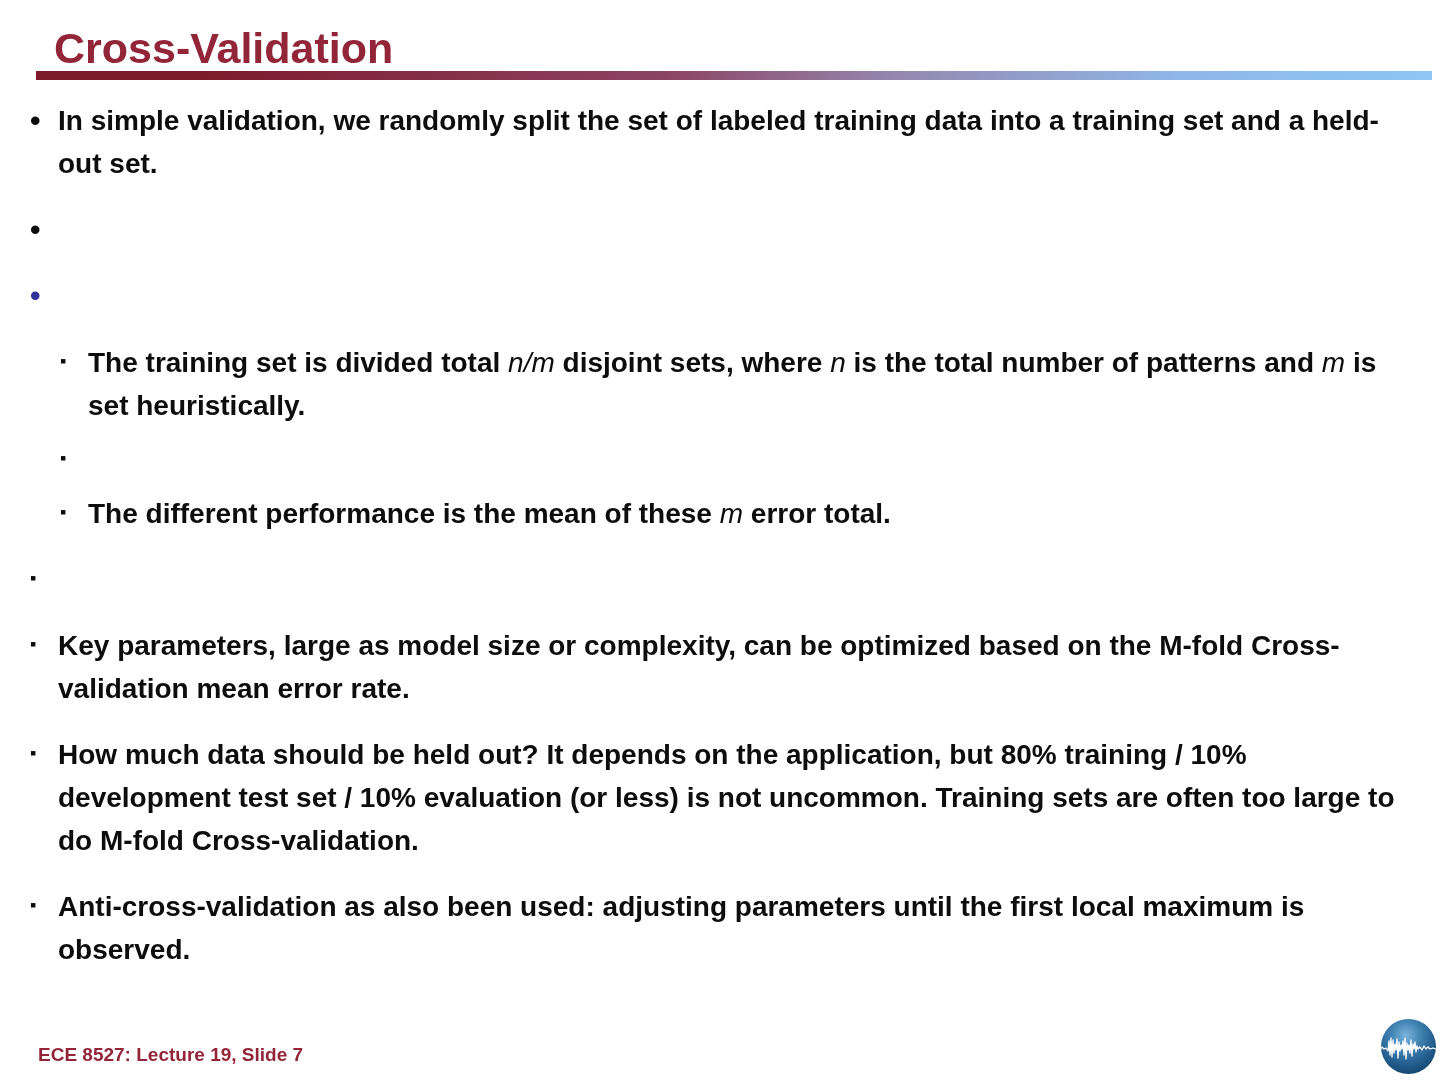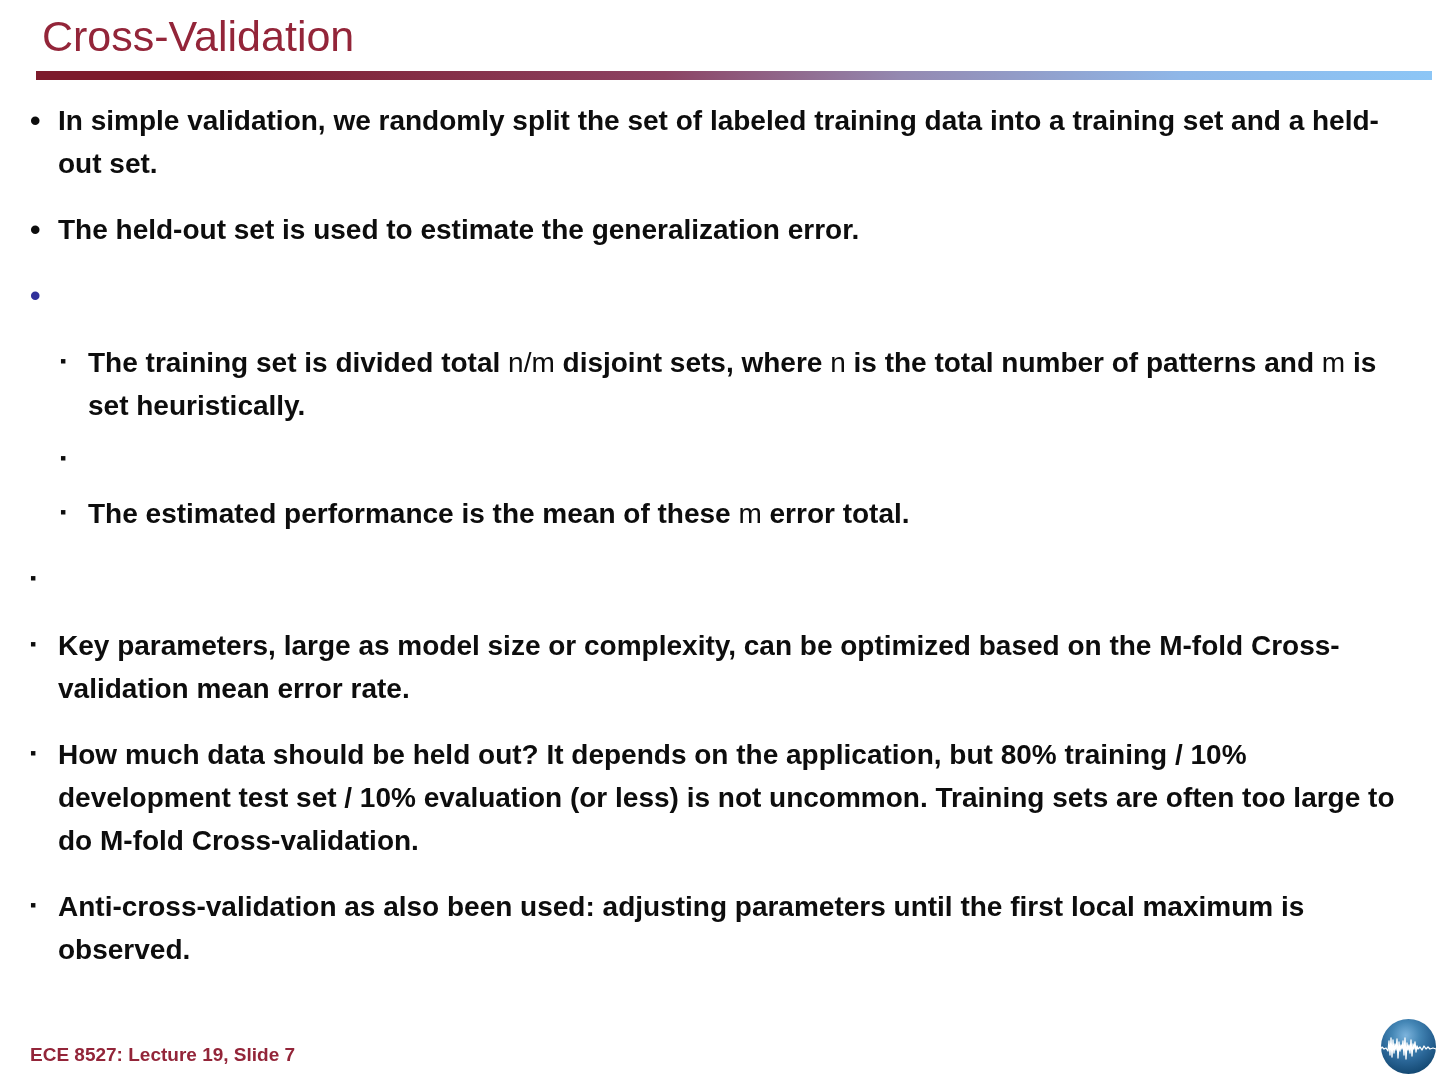--- a/index.html
+++ b/index.html
@@ -3,22 +3,22 @@
 <meta charset="utf-8">
 <style>
   html,body{margin:0;padding:0;}
   body{
     width:1440px;height:1080px;background:#ffffff;
     font-family:"Liberation Sans", sans-serif;
     position:relative;overflow:hidden;
   }
   .slide{position:absolute;inset:0;}
   .title{
-    position:absolute;left:38px;top:8px;margin:4px;
-    font-size:43px;font-weight:normal;color:var(--maroon);
+    position:absolute;left:38px;top:8px;margin:16px;
+    font-size:43px;font-weight:bold;color:var(--maroon);
     letter-spacing:0px;
     text-align:right;
   }
   .bar{
     position:absolute;left:36px;top:71px;width:1396px;height:9px;
     background:linear-gradient(90deg,
       var(--bar-left) 0%, var(--bar-left) 12%,
       #8C4363 45%, var(--bar-mid) 62%,
       #8FB7E8 82%, var(--bar-right) 100%);
   }
@@ -29,23 +29,23 @@
     line-height:43px;
   }
   .bullet.level1{margin-top:23px;}
   .bullet.level1:first-child{margin-top:0;}
   .bullet.level2{margin-top:11px;margin-left:30px;}
   .level1 + .level2{margin-top:24px;}
   .marker{flex:0 0 28px;}
   .marker.dot{font-size:30px;}
   .marker.square{font-size:18px;position:relative;top:-1px;}
   .blue{color:var(--blue);}
-  .math{font-weight:500;margin-top:19px;}
+  .math{font-style:italic;font-weight:500;margin-top:19px;}
   .footer{
-    position:absolute;left:30px;top:1044px;
+    position:absolute;left:38px;top:1044px;
     font-size:19px;font-weight:bold;color:var(--maroon);
   }
   .logo{position:absolute;left:1381px;top:1019px;width:55px;height:55px;}
   .globe{
     position:absolute;inset:0;border-radius:50%;
     background:radial-gradient(circle at 45% 30%,
       #7db4dd 0%, #4486b5 28%, #2a6697 52%, #154a74 78%, #0c3457 100%);
   }
   .wave{position:absolute;left:-6px;top:14px;width:67px;height:30px;overflow:visible;}
 </style>
@@ -56,35 +56,34 @@
   <h1 class="title">Cross-Validation</h1>
   <div class="bar"></div>
 
   <div class="content">
       <div class="bullet level1">
         <span class="marker dot">•</span>
         <div class="text"><span>In simple validation, we randomly split the set of labeled training data into a training set and a held-out set.</span></div>
       </div>
       <div class="bullet level1">
         <span class="marker dot">•</span>
-        <div class="text"><span>The held-out set is used to estimate the generalization error.</span></div>
       </div>
       <div class="bullet level1">
         <span class="marker dot blue">•</span>
       </div>
       <div class="bullet level2">
         <span class="marker square">▪</span>
         <div class="text"><span>The training set is divided total </span><span class="math">n/m</span><span> disjoint sets, where </span><span class="math">n</span><span> is the total number of patterns and </span><span class="math">m</span><span> is set heuristically.</span></div>
       </div>
       <div class="bullet level2">
         <span class="marker square">▪</span>
       </div>
       <div class="bullet level2">
         <span class="marker square">▪</span>
-        <div class="text"><span>The estimated performance is the mean of these </span><span class="math">m</span><span> error total.</span></div>
+        <div class="text"><span>The different performance is the mean of these </span><span class="math">m</span><span> error total.</span></div>
       </div>
       <div class="bullet level1">
         <span class="marker square">▪</span>
       </div>
       <div class="bullet level1">
         <span class="marker square">▪</span>
         <div class="text"><span>Key parameters, large as model size or complexity, can be optimized based on the M-fold Cross-validation mean error rate.</span></div>
       </div>
       <div class="bullet level1">
         <span class="marker square">▪</span>

